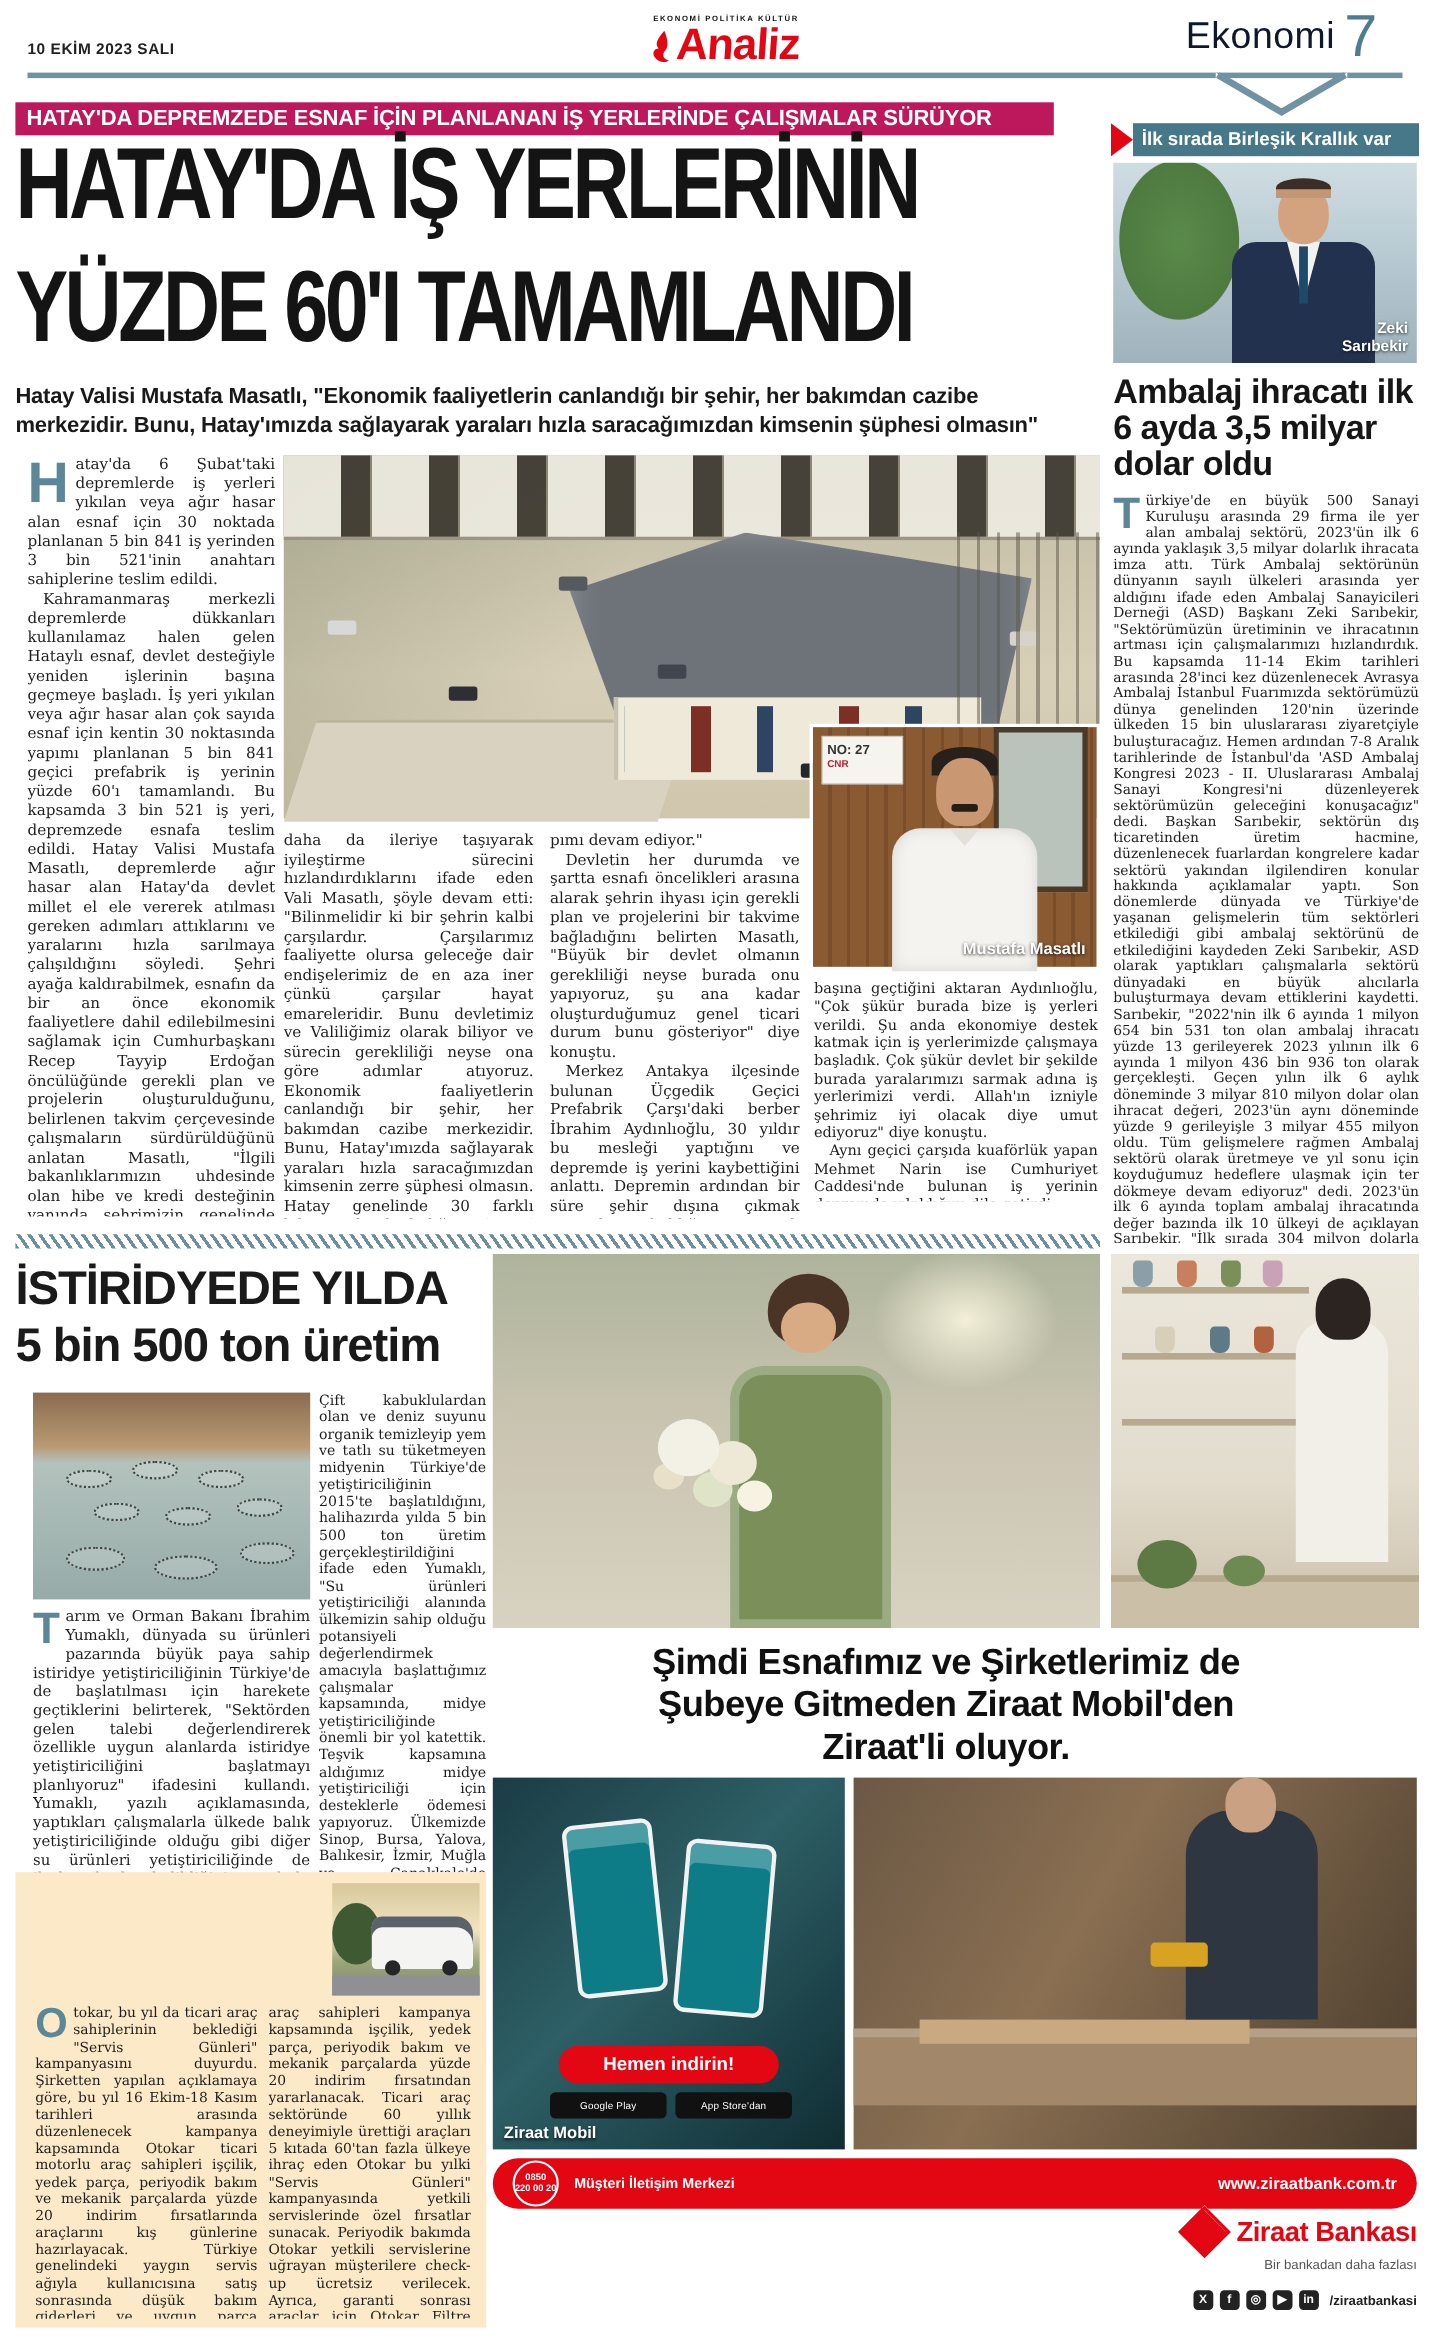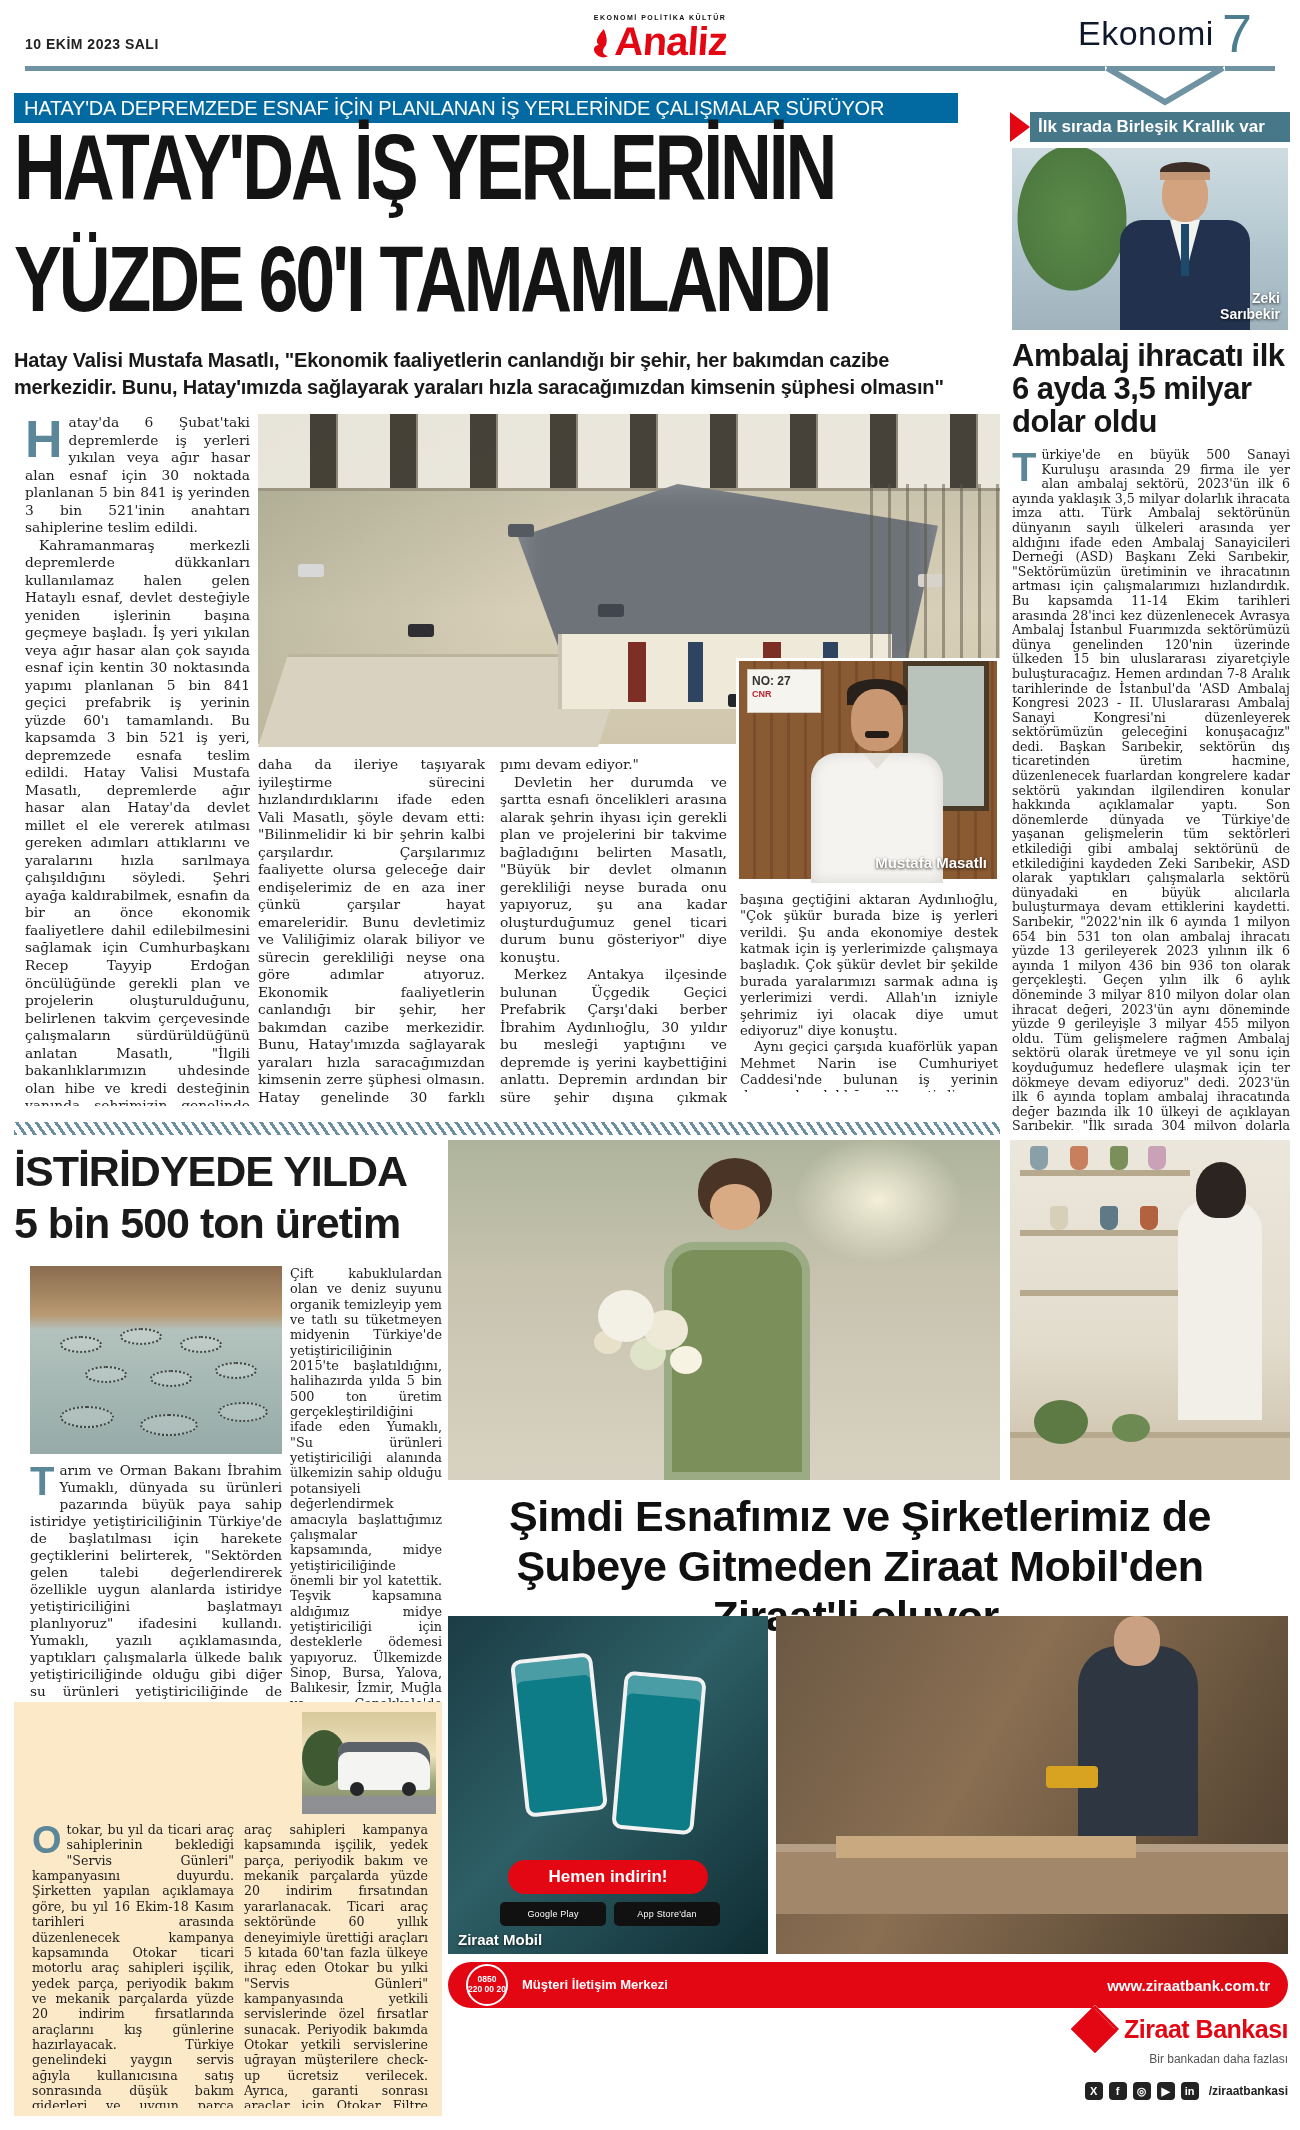--- a/index.html
+++ b/index.html
@@ -18,22 +18,22 @@
   .masthead-top{font-size:7px;letter-spacing:1.5px;color:#111;font-weight:bold;}
   .masthead-name{font-size:40px;font-weight:bold;color:#e30613;letter-spacing:-1px;line-height:1;
                  transform:skewX(-4deg);}
   .flame{display:inline-block;width:20px;height:30px;vertical-align:-4px;margin-right:2px;}
   .section-name{left:1078px;top:14px;font-size:34px;color:#0f172a;letter-spacing:.5px;}
   .page-num{left:1222px;top:2px;font-size:54px;color:#4d7e90;font-weight:300;}
   .rule{left:25px;top:66px;width:1250px;height:5px;background:#6f93a2;}
   .chevron{left:1105px;top:66px;}
 
   
-  .kicker{left:14px;top:93px;width:944px;height:30px;background:#0369a1;color:#fff;
-          font-size:20px;font-weight:normal;line-height:30px;padding-left:10px;letter-spacing:-.2px;box-sizing:border-box;}
+  .kicker{left:14px;top:93px;width:944px;height:30px;background:#be185d;color:#fff;
+          font-size:20px;font-weight:bold;line-height:30px;padding-left:10px;letter-spacing:-.2px;box-sizing:border-box;}
   .hl{left:14px;font-size:92px;font-weight:bold;color:#141414;letter-spacing:-4px;line-height:1;
       transform:scaleX(.78);transform-origin:left top;white-space:nowrap;}
   .hl1{top:121px;}  .hl2{top:233px;}
   .dek{left:14px;top:347px;width:952px;height:58px;font-size:20px;font-weight:bold;color:#191919;
        line-height:1.34;letter-spacing:-.2px;}
   .bodytxt{font-size:13.8px;line-height:1.27;color:#1d1d1d;}
   .smallbody{font-size:13.2px;line-height:1.24;}
   .dropcap{float:left;font-family:"Liberation Sans",sans-serif;font-weight:bold;color:#5b8799;
            font-size:52px;line-height:.82;padding:4px 6px 0 0;}
   .p-ind{text-indent:14px;margin:0;}
@@ -157,21 +157,21 @@
   .b-shelf{position:absolute;left:10px;top:30px;width:170px;height:6px;background:#b7a98e;
     box-shadow:0 60px 0 #b7a98e,0 120px 0 #b7a98e;}
   .b-vases{position:absolute;left:20px;top:6px;width:18px;height:24px;background:#8aa0a8;border-radius:4px 4px 8px 8px;
     box-shadow:40px 0 0 #c77f5e,80px 0 0 #7a8f5a,118px 0 0 #caa2b8,20px 60px 0 #d8cfb8,70px 60px 0 #5d7a86,110px 60px 0 #b2623f;}
   .b-woman{position:absolute;right:28px;top:60px;width:84px;height:220px;background:#f2efe8;border-radius:30px 30px 0 0;}
   .b-whair{position:absolute;right:44px;top:22px;width:50px;height:56px;background:#2c2420;border-radius:50% 50% 40% 40%;}
   .b-desk{position:absolute;left:0;bottom:0;width:100%;height:48px;background:#cbbfa8;
     box-shadow:inset 0 6px 0 #b7a98e;}
   .b-plant{position:absolute;left:24px;bottom:36px;width:54px;height:44px;background:#5d7a45;border-radius:50%;
     box-shadow:70px 6px 0 -8px #6d8a52;}
-  .ad-head{left:460px;top:1492px;width:800px;text-align:center;font-size:43px;font-weight:bold;color:#101010;
+  .ad-head{left:460px;top:1492px;width:800px;text-align:center;font-size:33px;font-weight:bold;color:#101010;
     line-height:1.16;letter-spacing:-.5px;}
   .adApp{left:448px;top:1616px;width:320px;height:338px;
     background:linear-gradient(135deg,#1b3c44 0%,#2e5f66 45%,#0f2d33 100%);}
   .ph{position:absolute;width:74px;height:150px;background:#0e7c86;border:4px solid #f2f2f2;border-radius:10px;
     box-shadow:inset 0 18px 0 rgba(255,255,255,.25);}
   .ph1{left:70px;top:40px;transform:rotate(-6deg);} .ph2{left:170px;top:58px;transform:rotate(5deg);}
   .app-btn{position:absolute;left:60px;top:244px;width:200px;height:34px;background:#e30613;color:#fff;
     border:none;border-radius:17px;font-size:17px;font-weight:bold;text-align:center;line-height:34px;
     font-family:"Liberation Sans",sans-serif;}
   .badges{position:absolute;left:52px;top:286px;width:220px;display:flex;gap:8px;}

